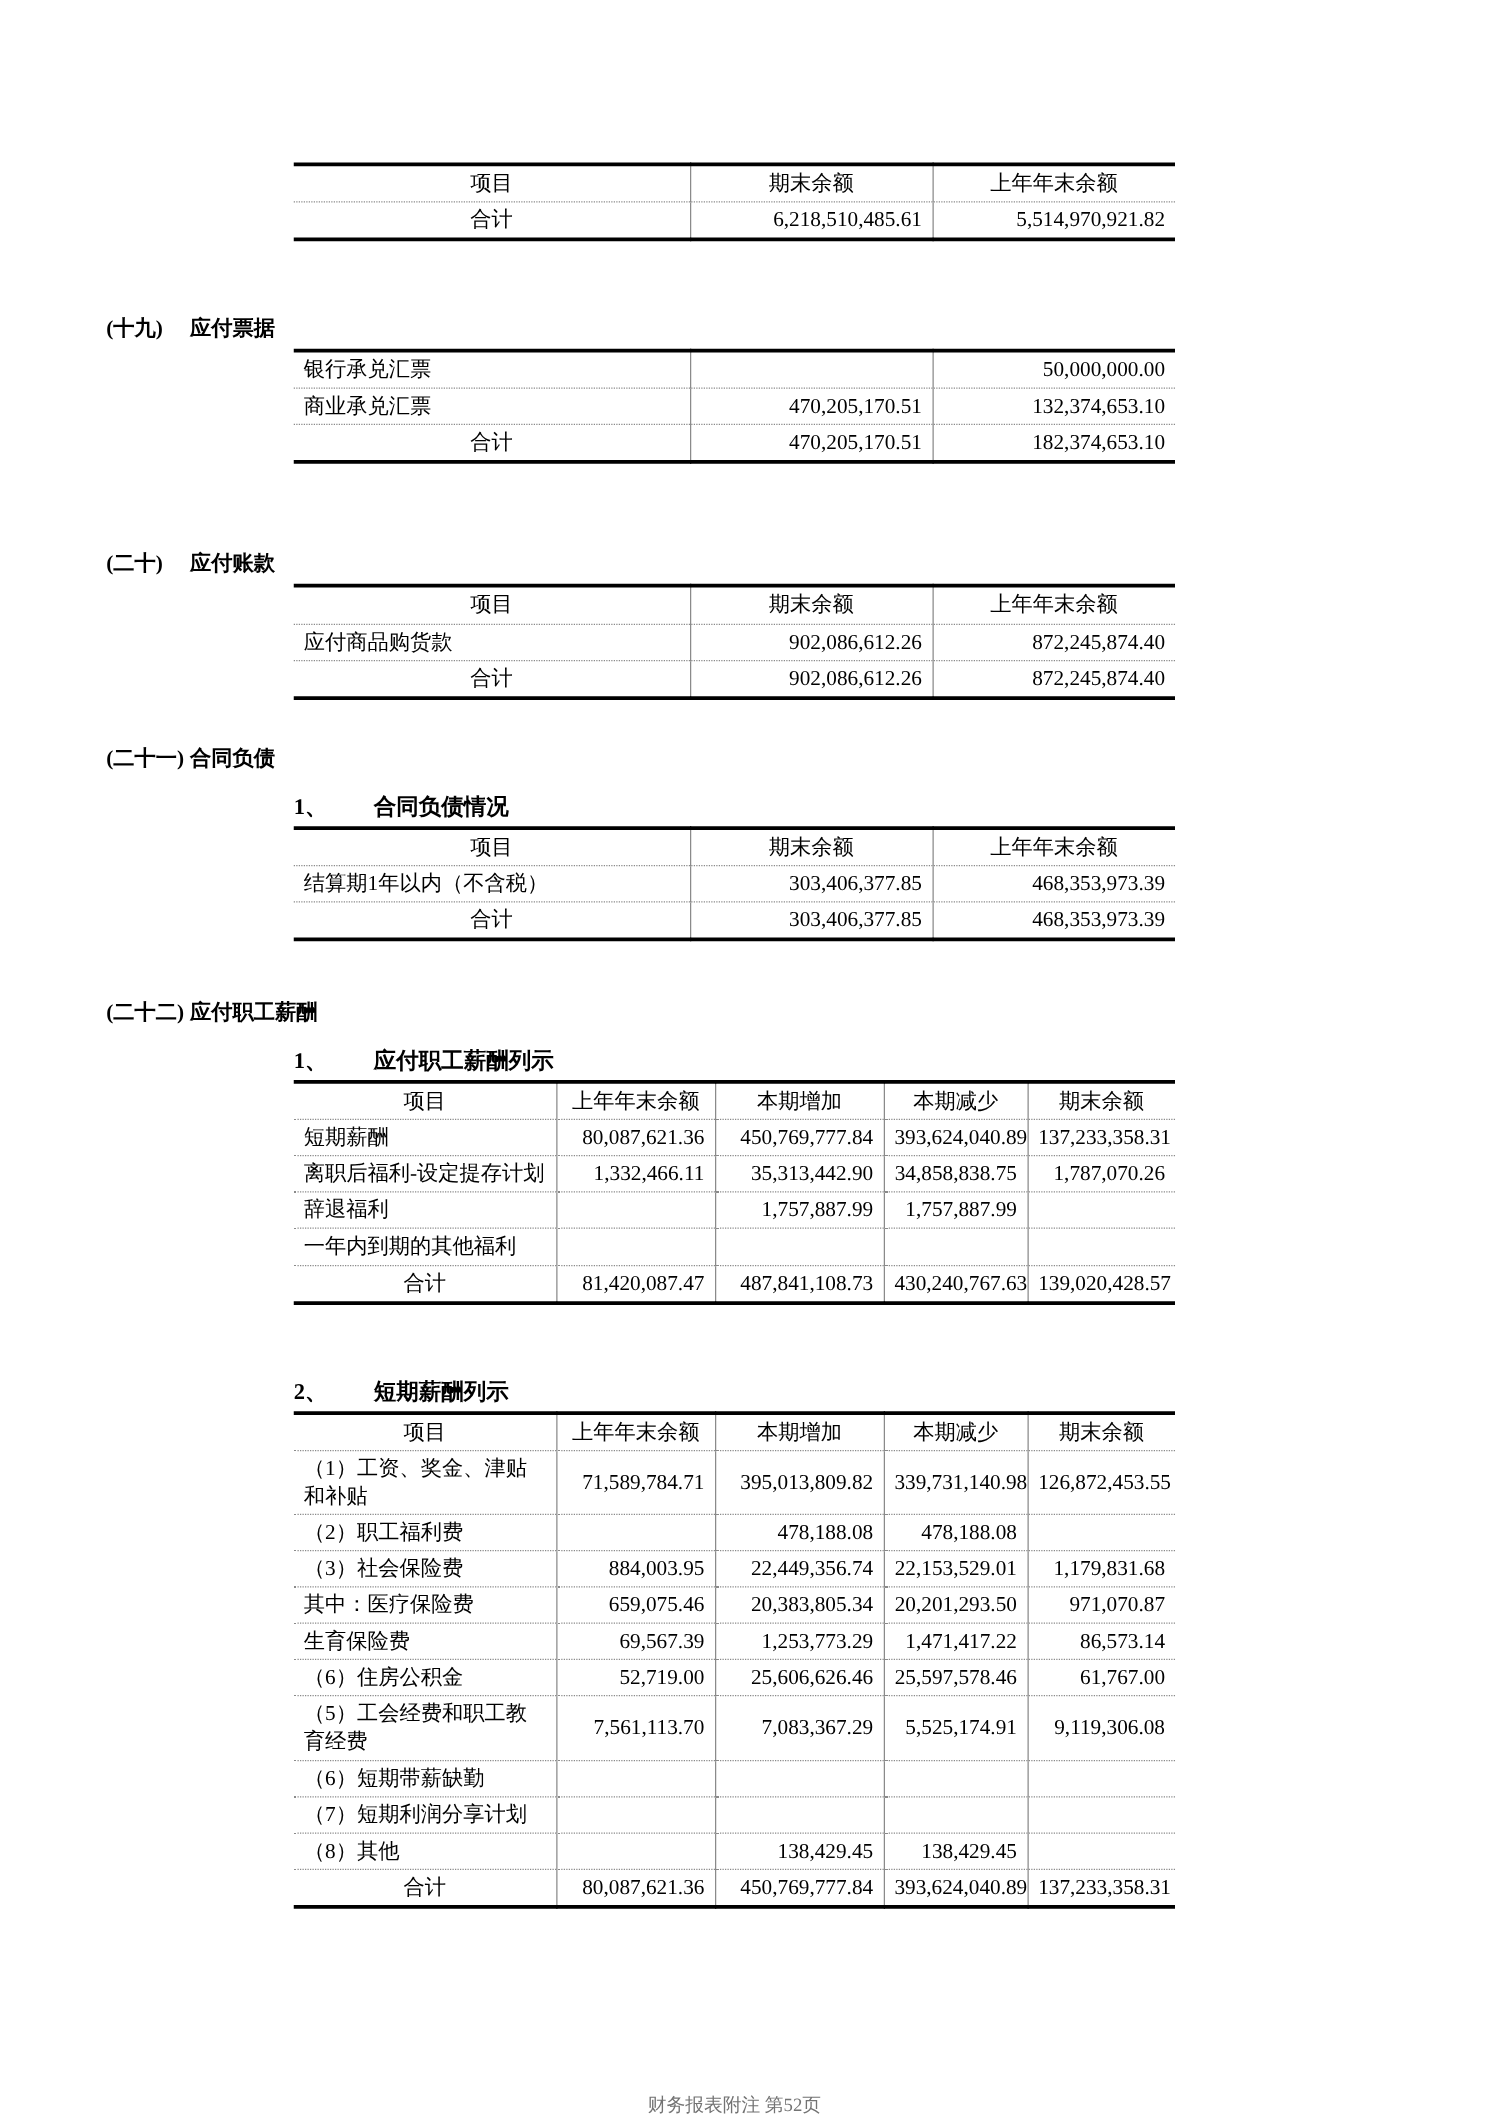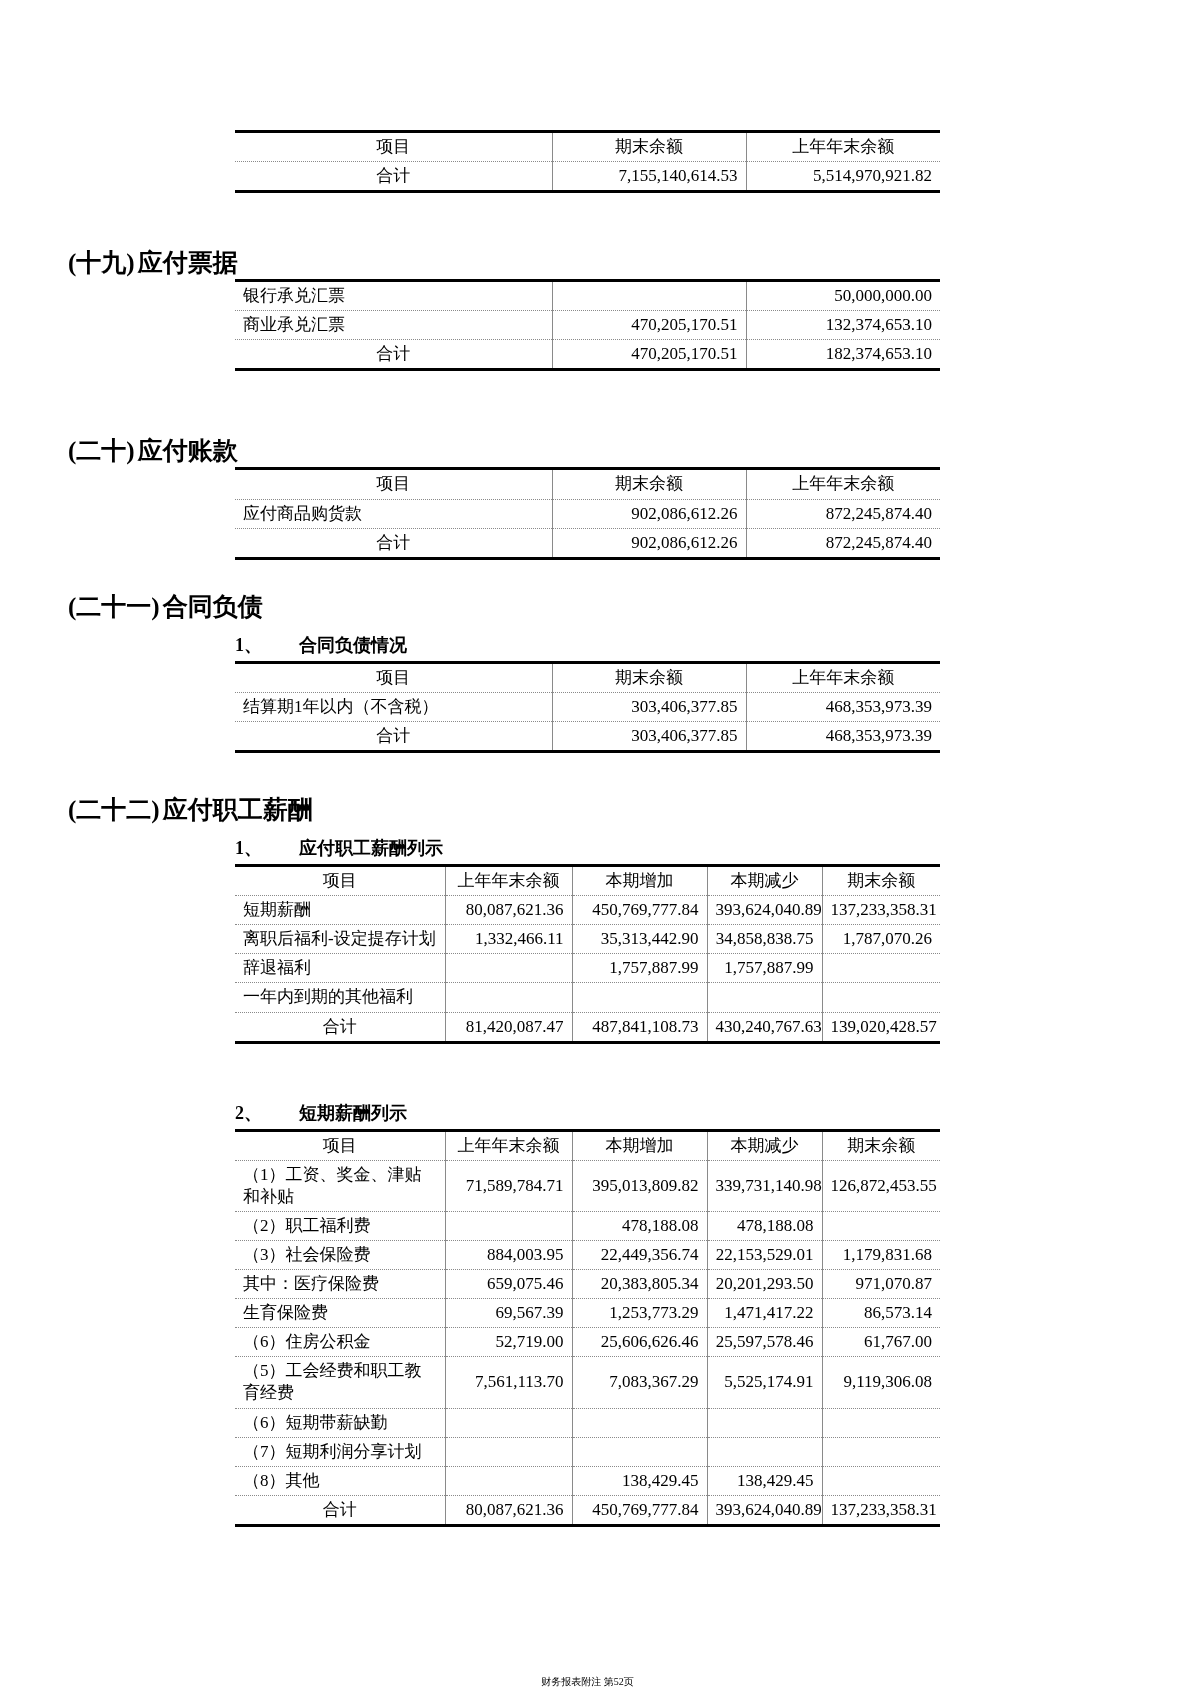--- a/index.html
+++ b/index.html
@@ -9,22 +9,22 @@
     height: 1697px;
     font-family: "Liberation Serif", "DejaVu Serif", serif;
     color: #000;
     position: relative;
     overflow: hidden;
   }
   .page { width: 1200px; height: 1697px; position: relative; }
 
   
   .section-heading {
-    margin-left: 68px;
-    font-size: 25px;
+    margin-left: 85px;
+    font-size: 17px;
     font-weight: bold;
     display: flex;
     line-height: 26px;
   }
   .sec-num { min-width: 64px; margin-right: 3px; white-space: nowrap; }
   .sub-heading {
     margin-left: 235px;
     font-size: 18px;
     font-weight: bold;
     display: flex;
@@ -64,22 +64,22 @@
   .gap-sec22 { margin-top: 44px; }
   .gap-sub { margin-top: 13px; }
   .gap-sub2 { margin-top: 57px; }
   .mt-carry { margin-top: 130px; }
   .mt-table { margin-top: 3px; }
 
   .footer {
     margin: 148px 0 0 235px;
     width: 705px;
     text-align: center;
-    font-size: 10px;
-    color: #000000;
+    font-size: 15px;
+    color: #737373;
   }
 </style>
 </head>
 <body>
 
 <div class="page">
 
   <table class="fin mt-carry">
     <colgroup>
         <col style="width:317px">
@@ -87,21 +87,21 @@
         <col style="width:194px">
       </colgroup>
     <tbody>
         <tr>
       <th>项目</th>
       <th>期末余额</th>
       <th>上年年末余额</th>
     </tr>
     <tr class="total">
       <td class="lbl">合计</td>
-      <td class="num">7,155,140,614.53</td>
+      <td class="num">6,218,510,485.61</td>
       <td class="num">5,514,970,921.82</td>
     </tr>
   </tbody>
     </table>
 
   <div class="section-heading gap-after-carry">
     <span class="sec-num">(十九)</span>
     <span>应付票据</span>
   </div>
   <table class="fin mt-table">

